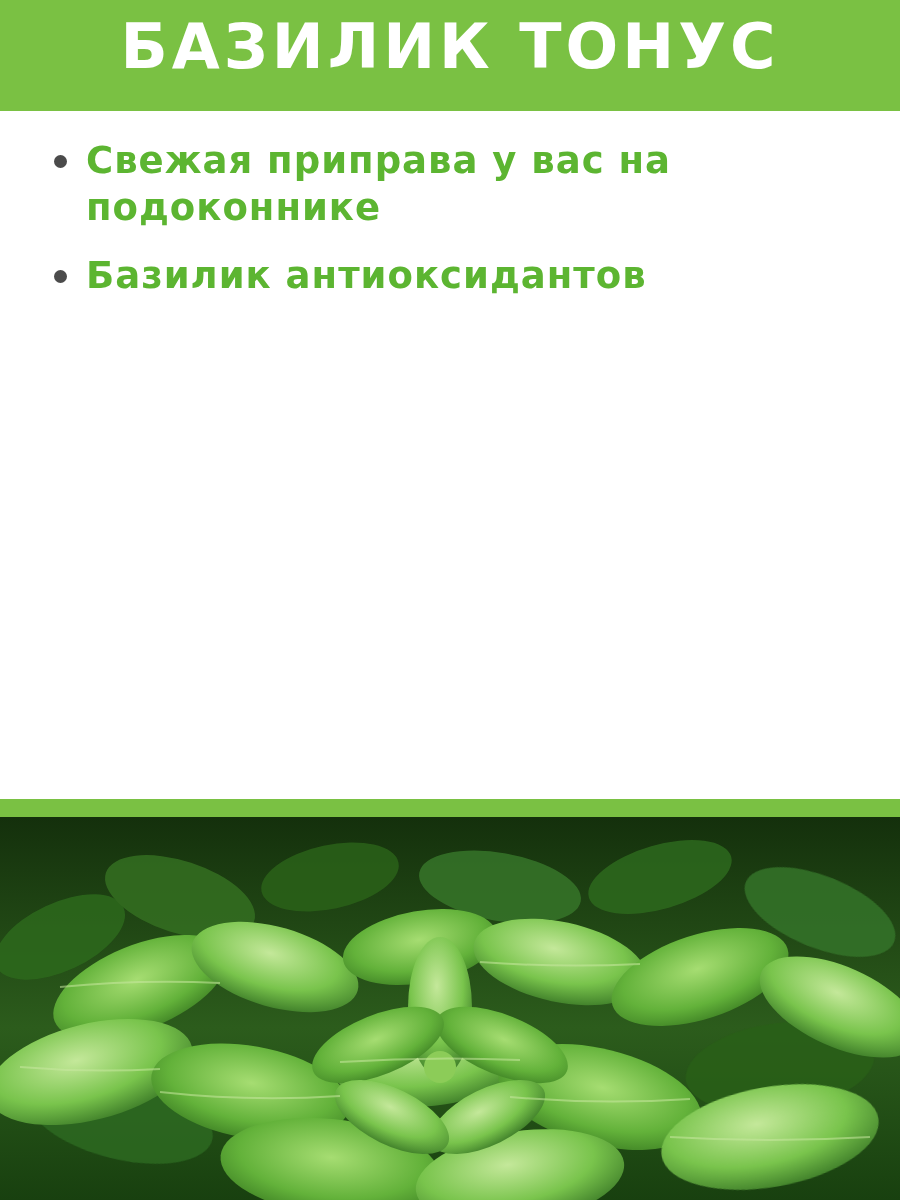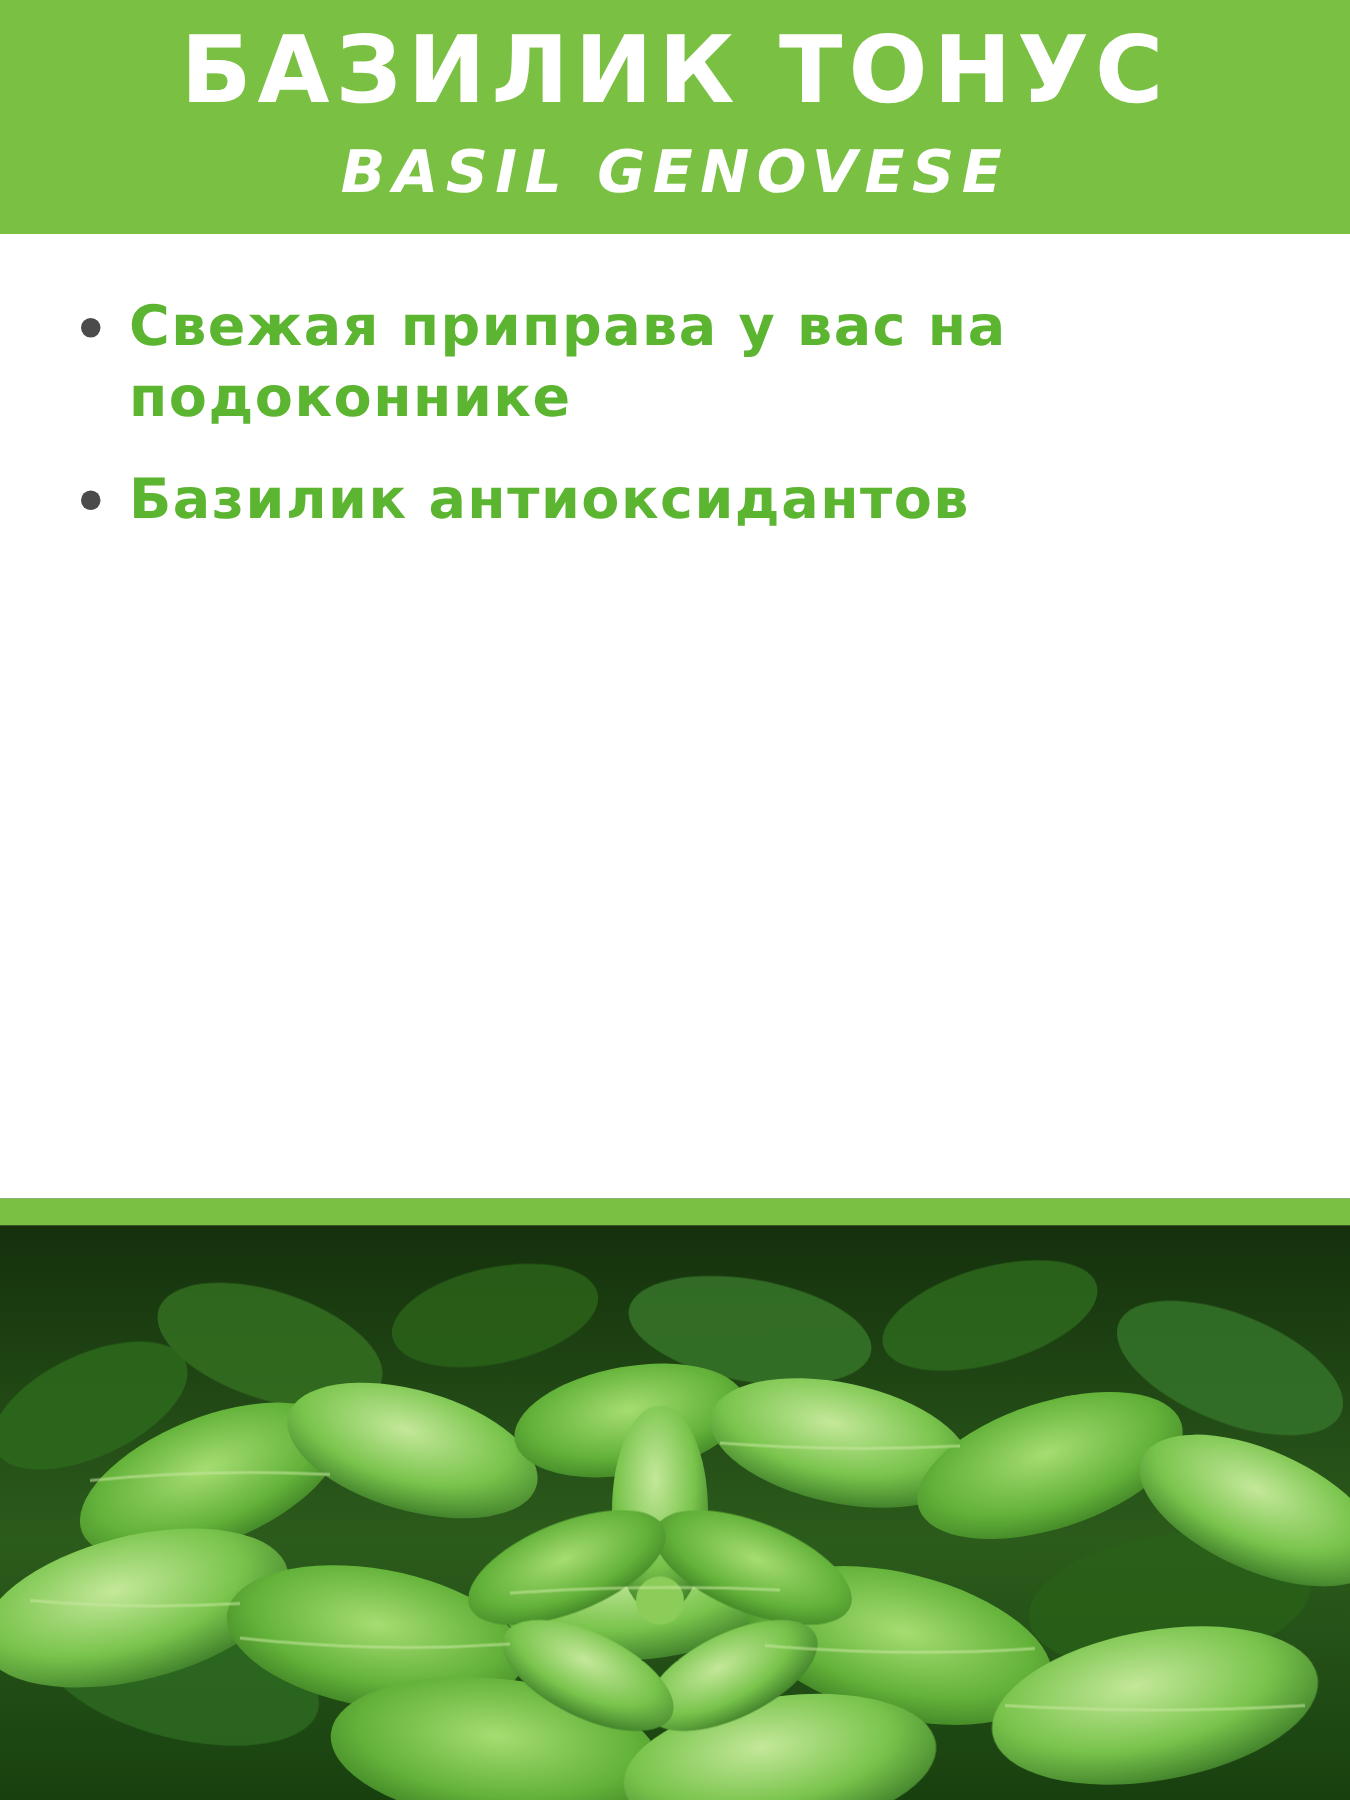--- a/index.html
+++ b/index.html
@@ -61,21 +61,21 @@
     box-sizing: border-box;
   }
   .feature-list {
     list-style: none;
     margin: 0;
     padding: 0;
   }
   .feature-item {
     position: relative;
     padding-left: 46px;
-    margin: 12px 0 20px 0;
+    margin: 0 0 20px 0;
     color: #5cb531;
     font-family: "DejaVu Sans", sans-serif;
     font-weight: bold;
     font-size: 37px;
     line-height: 1.28;
     letter-spacing: 1px;
   }
   .feature-item::before {
     content: "";
     position: absolute;
@@ -108,21 +108,20 @@
     height: 100%;
   }
 </style>
 </head>
 <body>
 
 <div class="card">
 
   <div class="header">
     <h1 class="title">Базилик Тонус</h1>
-    <div class="subtitle">Basil Genovese</div>
   </div>
 
   <div class="features">
     <ul class="feature-list">
       <li class="feature-item">Свежая приправа у вас на подоконнике</li>
       <li class="feature-item">Базилик антиоксидантов</li>
     </ul>
   </div>
 
   <div class="divider"></div>

